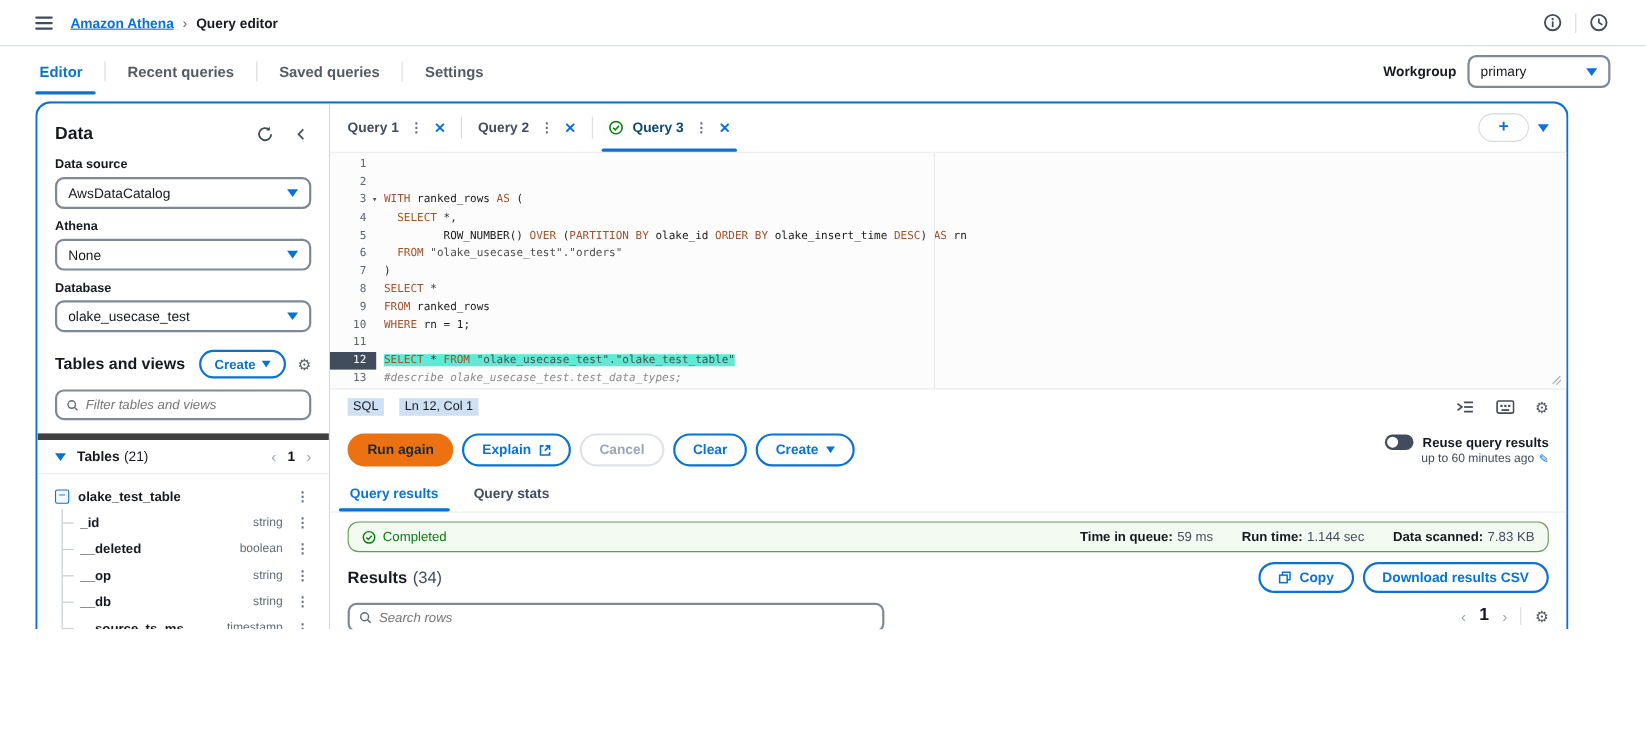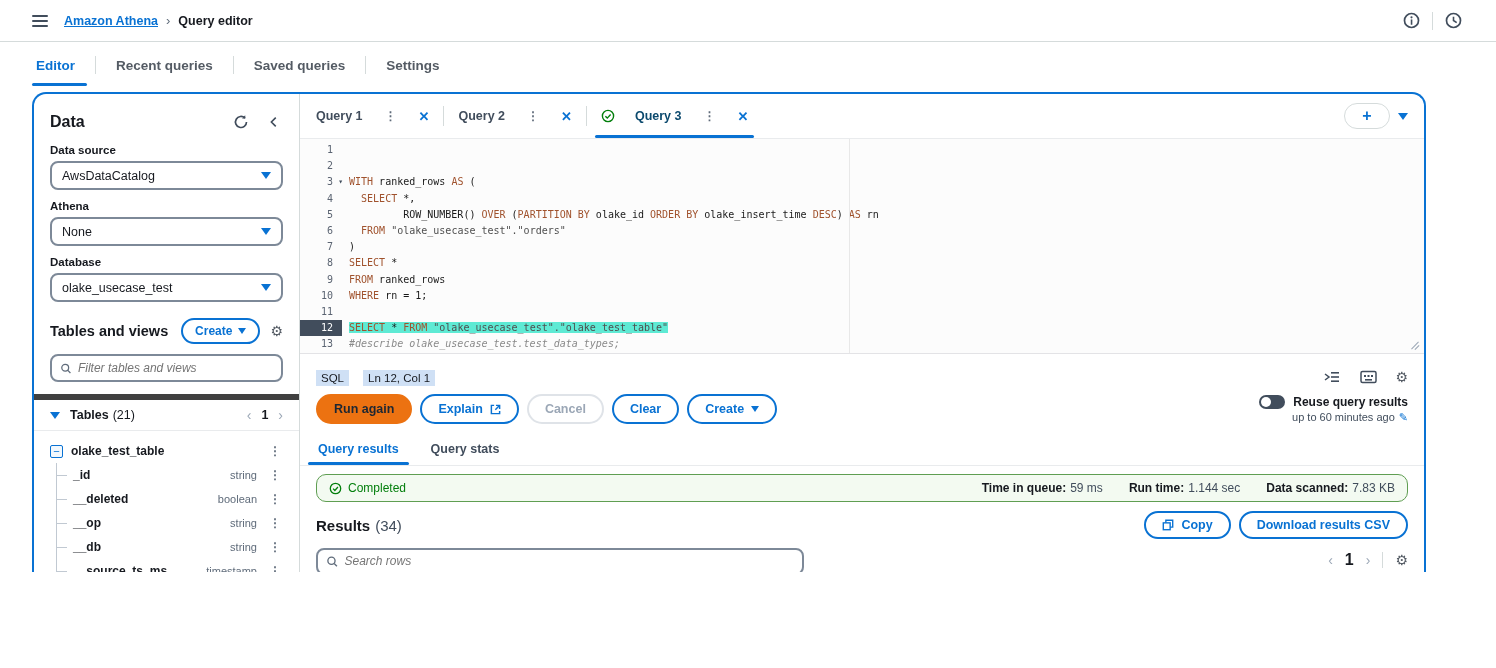--- a/index.html
+++ b/index.html
@@ -65,21 +65,21 @@
   .tree-children { margin-left:6px; border-left:1px solid #c1c9d2; }
   .tree-col-row { display:flex; align-items:center; height:24px; font-size:12px; }
   .tree-col-row::before { content:''; width:10px; height:1px; background:#c1c9d2; margin-right:6px; flex:none; }
   .col-name { font-weight:bold; }
   .col-type { margin-left:auto; color:#5f6b7a; font-size:11px; }
   .tree-col-row .kebab { margin-left:10px; }
 
   
   .editor-panel { flex:1; display:flex; flex-direction:column; min-width:0; }
   .qtab-bar { height:45px; flex:none; display:flex; align-items:stretch; border-bottom:1px solid #e9ebed; padding-left:2px; }
-  .qtab { display:flex; align-items:center; gap:20px; padding:0 14px; position:relative; cursor:pointer; }
+  .qtab { display:flex; align-items:center; gap:8px; padding:0 14px; position:relative; cursor:pointer; }
   .qtab-label { font-size:12.5px; font-weight:bold; color:#414d5c; }
   .qtab.active .qtab-label { color:#0c4a6e; }
   .qtab.active::after { content:''; position:absolute; left:8px; right:8px; bottom:0; height:3px; border-radius:2px; background:#0972d3; }
   .qtab-sep { width:1px; height:20px; background:#d5dbdb; align-self:center; }
   .qtab .kebab { margin-left:0; }
   .qtab-close { color:#0972d3; font-weight:bold; font-size:13px; cursor:pointer; }
   .qtab-bar-right { margin-left:auto; display:flex; align-items:center; gap:8px; padding-right:16px; }
   .newtab-btn { border:1px solid #d5dbdb; border-radius:14px; background:#fff; width:46px; height:26px; color:#0972d3; font-size:16px; font-weight:bold; cursor:pointer; line-height:1; }
 
   
@@ -96,21 +96,21 @@
   .tok-s { color:#4f4f4f; }
   .tok-n { color:#1a1a1a; }
   .tok-c { color:#8a8a8a; font-style:italic; }
   .col-guide { position:absolute; top:0; bottom:0; left:549px; width:1px; background:#e8e8e8; }
   .resize-handle { position:absolute; right:4px; bottom:4px; width:10px; height:10px; cursor:nwse-resize; }
   .resize-handle::before, .resize-handle::after { content:''; position:absolute; background:#9ba7b6; height:1px; transform:rotate(-45deg); }
   .resize-handle::before { width:10px; left:0; top:6px; }
   .resize-handle::after { width:6px; left:4px; top:8px; }
 
   
-  .status-bar { height:33px; flex:none; border-top:1px solid #e3e3e6; display:flex; align-items:flex-end; padding:0 16px; gap:14px; }
+  .status-bar { height:33px; flex:none; border-top:1px solid #e3e3e6; display:flex; align-items:center; padding:0 16px; gap:14px; }
   .status-chip { background:#cfe0f5; font-size:11.5px; padding:2px 5px; color:#16191f; }
   .status-right { margin-left:auto; display:flex; align-items:center; gap:16px; }
 
   
   .actions-row { height:46px; flex:none; display:flex; align-items:center; padding:0 16px; gap:8px; }
   .btn { height:30px; border-radius:16px; font-size:12.5px; font-weight:bold; cursor:pointer; display:inline-flex; align-items:center; gap:7px; padding:0 16px; font-family:"Liberation Sans",sans-serif; }
   .btn-primary { background:#ec7211; border:2px solid #ec7211; color:#1d2733; }
   .btn-outline { background:#fff; border:2px solid #0972d3; color:#0972d3; }
   .btn-disabled { background:#fff; border:2px solid #dfe3e8; color:#9ba7b6; cursor:default; }
   .btn .caret { border-top-width:6px; border-left-width:4.5px; border-right-width:4.5px; }
@@ -192,20 +192,27 @@
         <span>Recent queries</span>
       </div>
     <div class="nav-tab-sep"></div>
     <div class="nav-tab">
         <span>Saved queries</span>
       </div>
     <div class="nav-tab-sep"></div>
     <div class="nav-tab">
         <span>Settings</span>
       </div>
+  </div>
+  <div class="nav-right">
+    <span class="workgroup-label">Workgroup</span>
+    <div class="select-box wg-select">
+      <span>primary</span>
+      <span class="caret"></span>
+    </div>
   </div>
 </div>
 
 <main class="main">
 
   <aside class="data-panel">
     <div class="data-head">
       <h2 class="data-title">Data</h2>
       <div class="data-head-icons">
         <button class="icon-btn">

